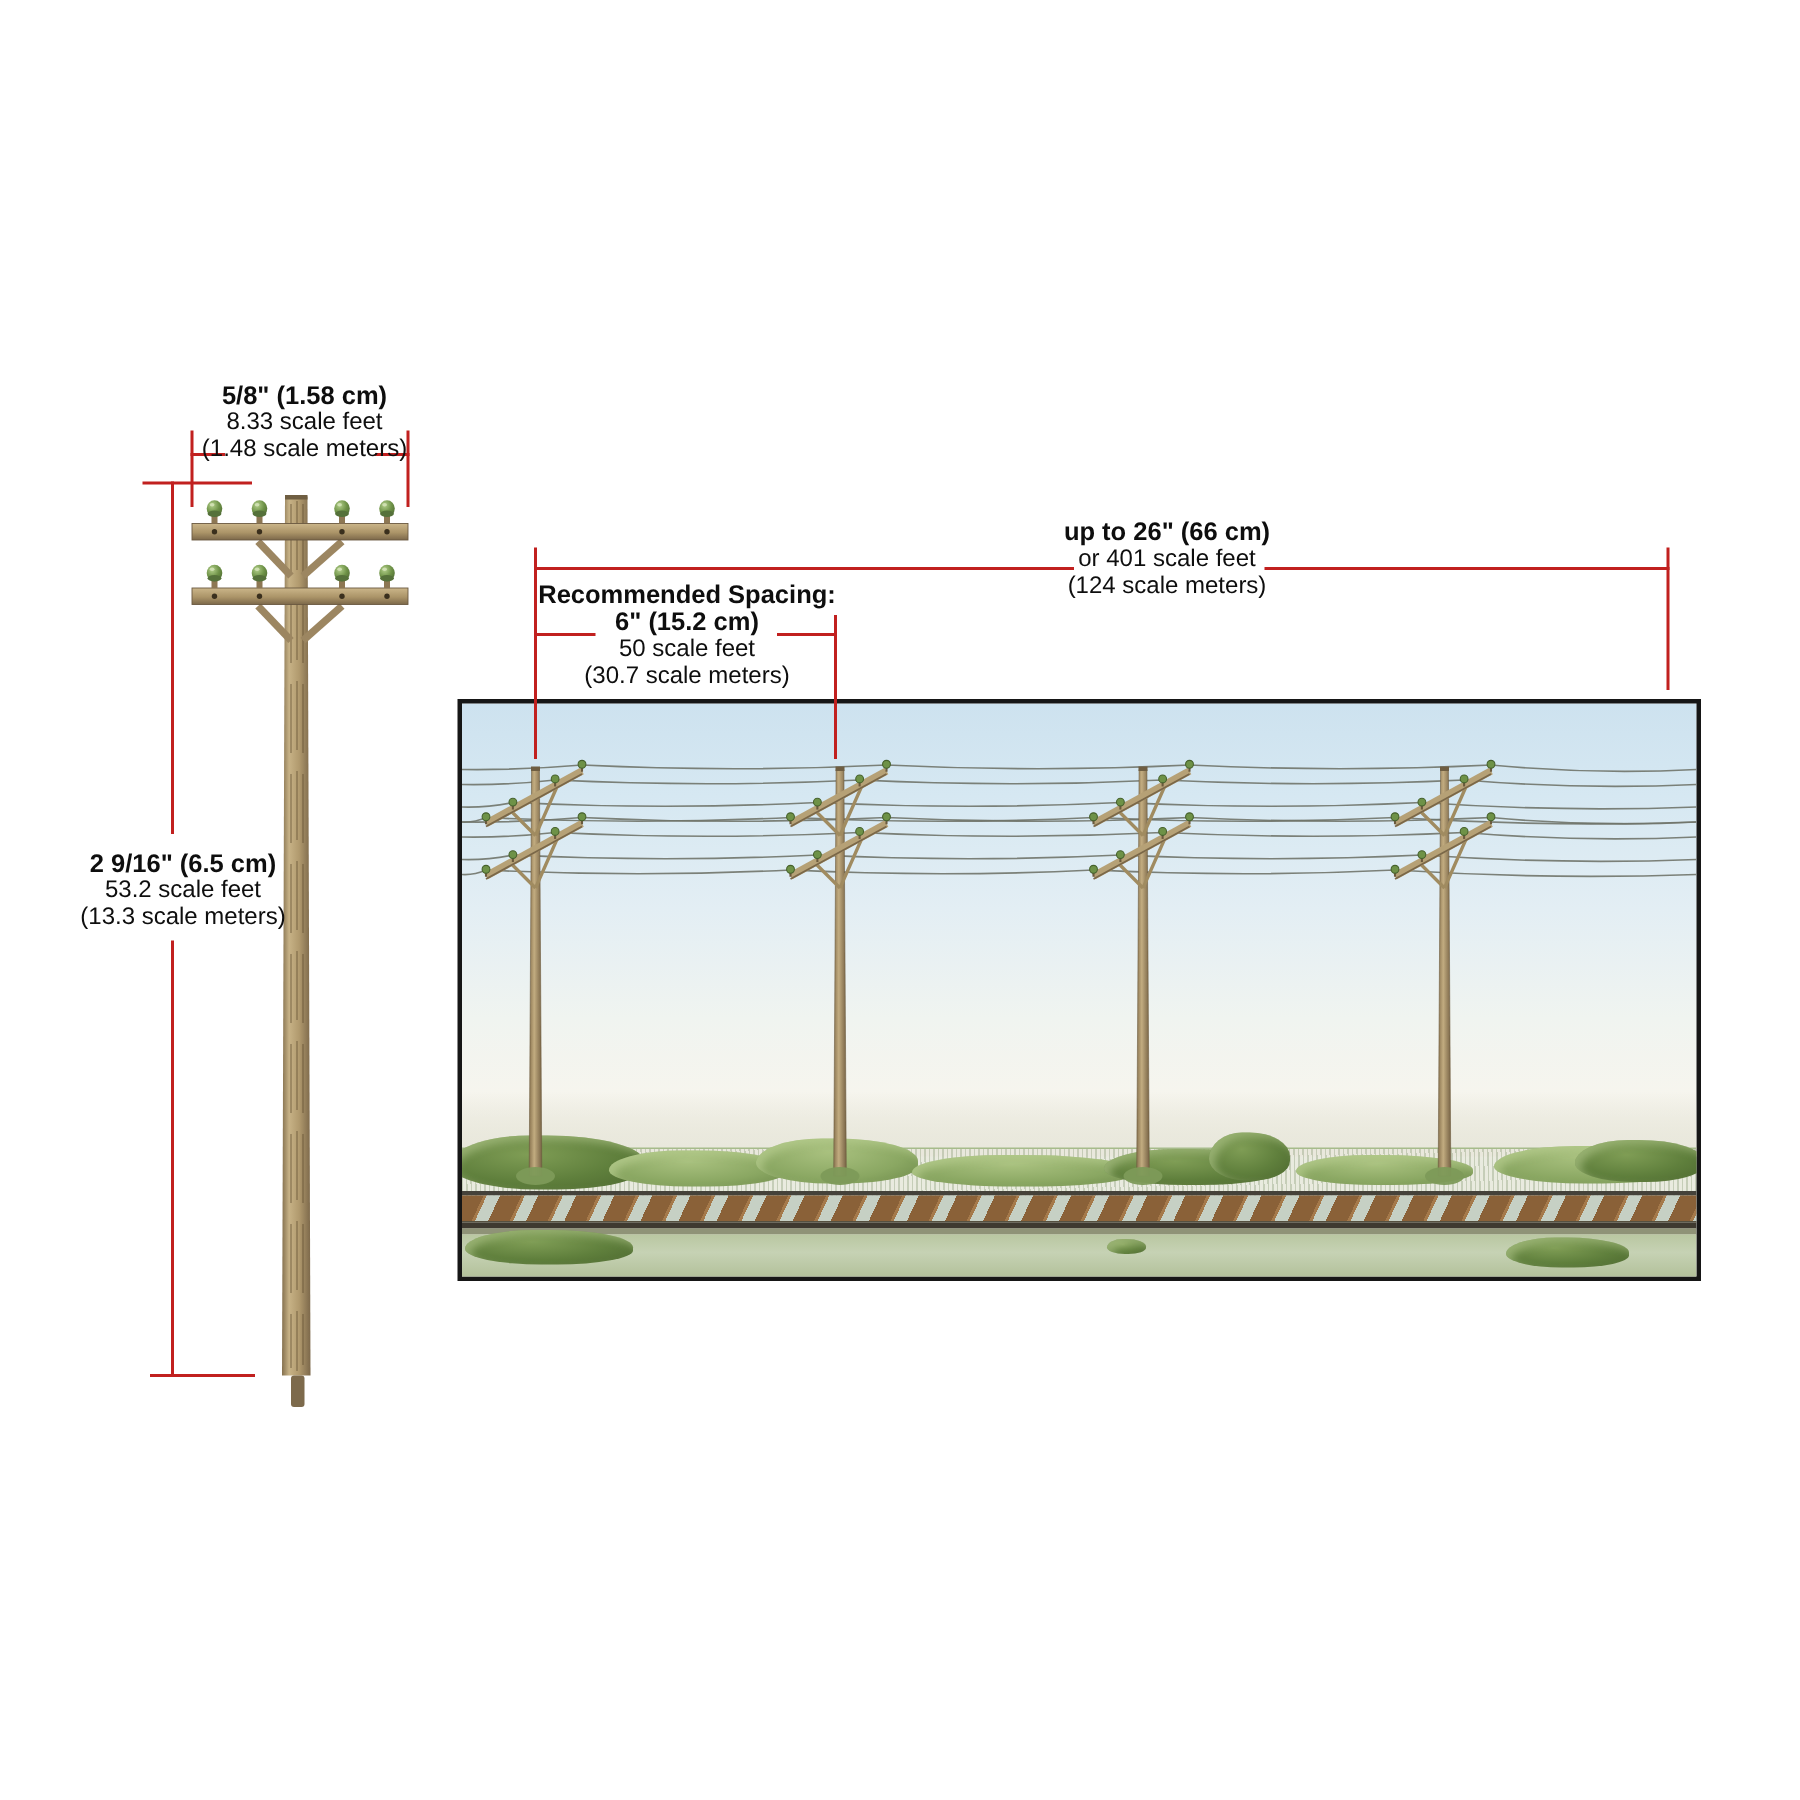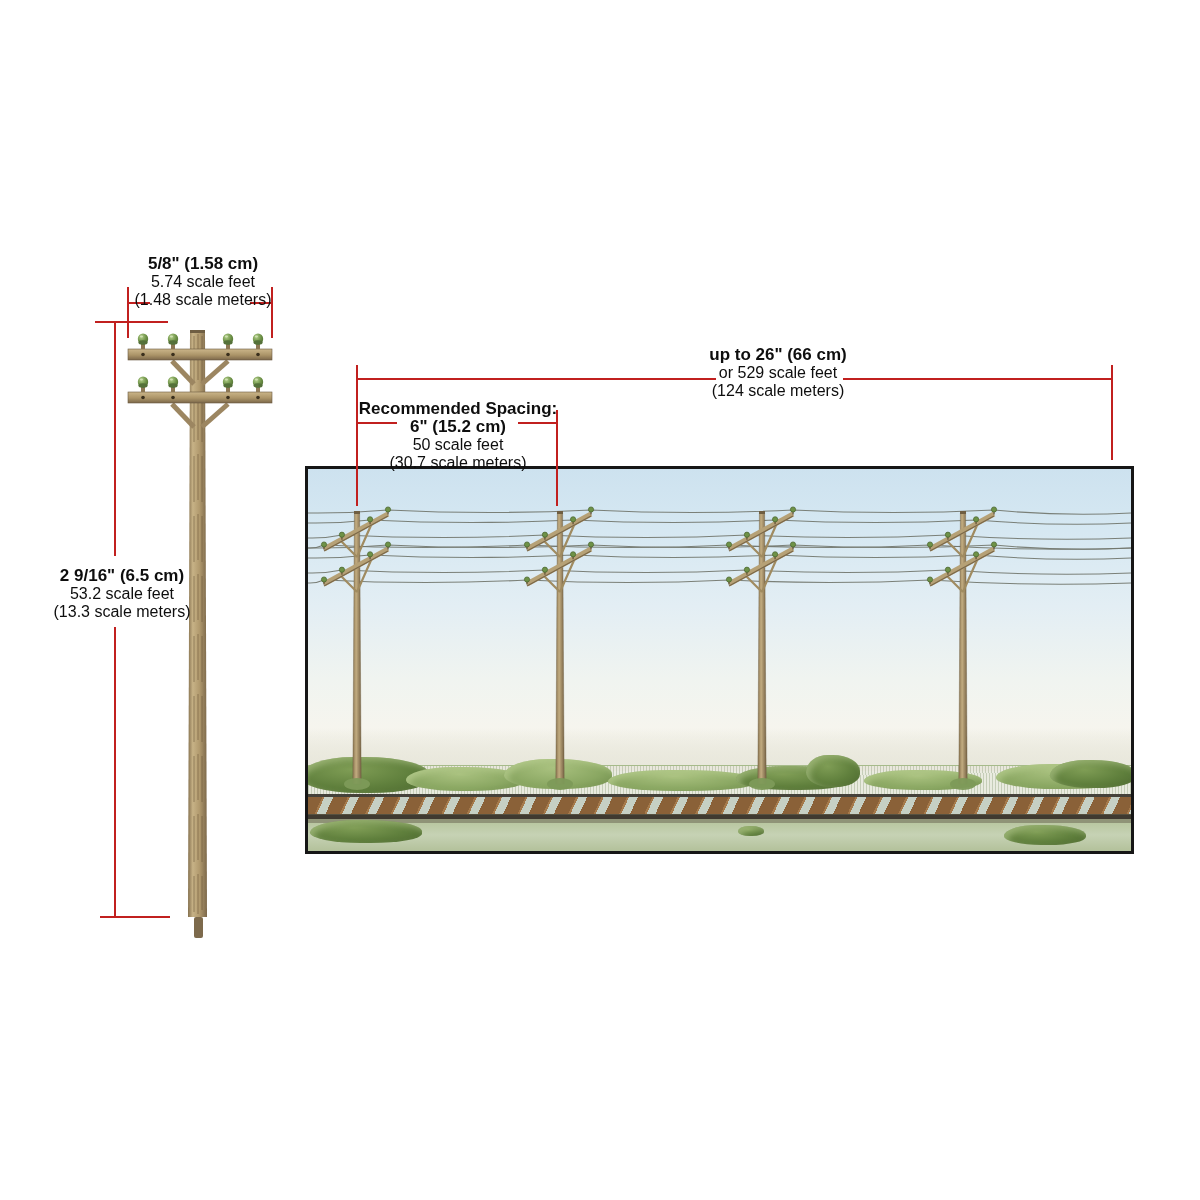--- a/index.html
+++ b/index.html
@@ -103,21 +103,21 @@
 
   <rect x="84" y="597" width="9" height="21" rx="2" fill="#7d6a4c"></rect>
 </svg>
 
 <div class="red" style="left:127px;top:287px;width:2px;height:51px"></div>
 <div class="red" style="left:271px;top:287px;width:2px;height:51px"></div>
 <div class="red" style="left:127px;top:302px;width:23px;height:2px"></div>
 <div class="red" style="left:250px;top:302px;width:23px;height:2px"></div>
 <div class="dim-label" style="left:100px;top:255px;width:206px">
   <div class="b">5/8" (1.58 cm)</div>
-  <div class="r">5.74 scale feet</div>
+  <div class="r">8.33 scale feet</div>
   <div class="r">(1.48 scale meters)</div>
 </div>
 
 <div class="red" style="left:95px;top:321px;width:73px;height:2px"></div>
 <div class="red" style="left:100px;top:916px;width:70px;height:2px"></div>
 <div class="red" style="left:114px;top:321px;width:2px;height:235px"></div>
 <div class="red" style="left:114px;top:627px;width:2px;height:291px"></div>
 <div class="dim-label" style="left:20px;top:567px;width:204px">
   <div class="b">2 9/16" (6.5 cm)</div>
   <div class="r">53.2 scale feet</div>
@@ -281,25 +281,25 @@
       </g>
   </svg>
 </div>
 
 <div class="red" style="left:356px;top:365px;width:2px;height:141px;z-index:5"></div>
 <div class="red" style="left:1111px;top:365px;width:2px;height:95px"></div>
 <div class="red" style="left:356px;top:378px;width:360px;height:2px"></div>
 <div class="red" style="left:843px;top:378px;width:270px;height:2px"></div>
 <div class="dim-label" style="left:676px;top:346px;width:204px">
   <div class="b">up to 26" (66 cm)</div>
-  <div class="r">or 529 scale feet</div>
+  <div class="r">or 401 scale feet</div>
   <div class="r">(124 scale meters)</div>
 </div>
 
 <div class="red" style="left:556px;top:410px;width:2px;height:96px;z-index:5"></div>
 <div class="red" style="left:356px;top:422px;width:41px;height:2px"></div>
 <div class="red" style="left:518px;top:422px;width:40px;height:2px"></div>
-<div class="dim-label" style="left:348px;top:400px;width:220px">
+<div class="dim-label" style="left:348px;top:388px;width:220px">
   <div class="b">Recommended Spacing:</div>
   <div class="b">6" (15.2 cm)</div>
   <div class="r">50 scale feet</div>
   <div class="r">(30.7 scale meters)</div>
 </div>
 
 </body></html>

